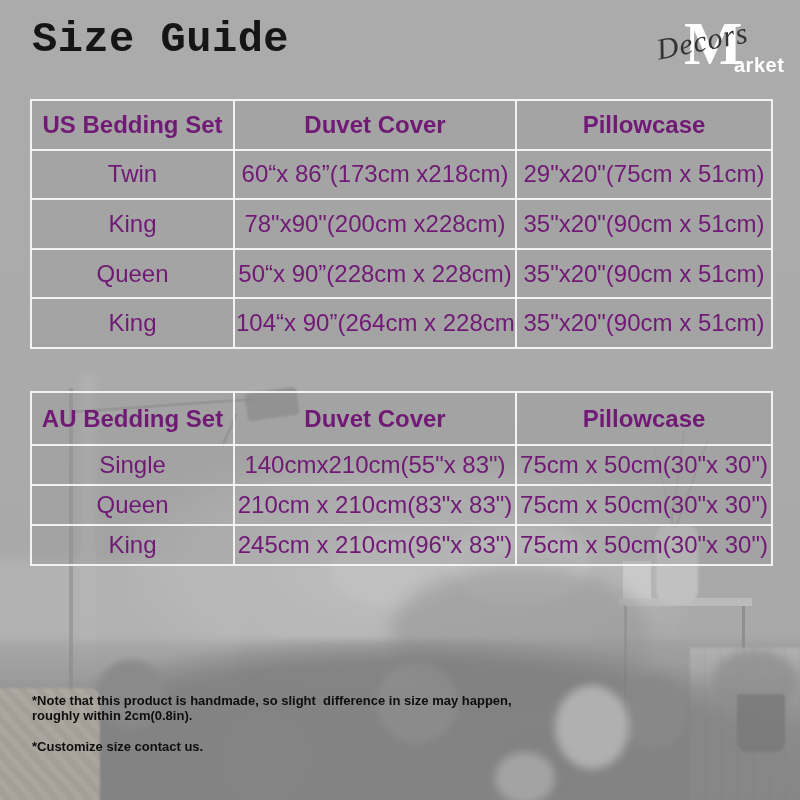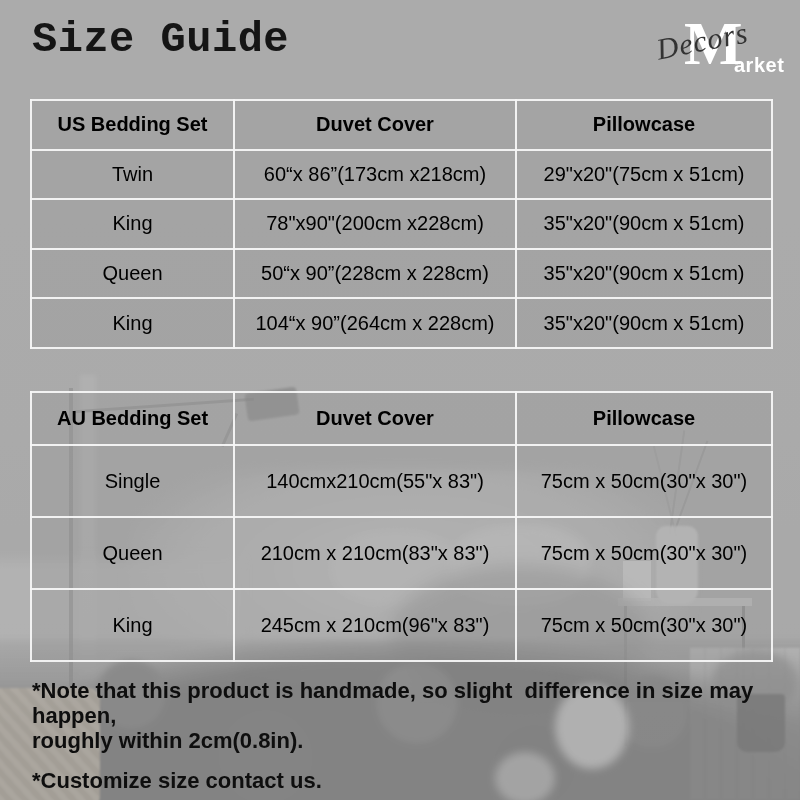--- a/index.html
+++ b/index.html
@@ -59,32 +59,32 @@
   .logo-script{position:absolute;left:6px;top:22px;font-family:"Liberation Serif",serif;
      font-style:italic;font-weight:400;font-size:30px;line-height:1;color:#333333;
      transform:rotate(-11deg);letter-spacing:1px;}
   .logo-suffix{position:absolute;left:84px;top:50px;font-family:Liberation Sans, sans-serif;
      font-weight:700;font-size:20px;color:#ffffff;letter-spacing:.5px;}
 
   table.size-table{position:absolute;border-collapse:collapse;table-layout:fixed;width:741px;}
   .size-table th,.size-table td{
      border:2px solid rgba(246,246,246,.95);
      background:rgba(150,150,150,.30);
-     color:#000000;text-align:center;vertical-align:middle;
-     font-size:20px;overflow:hidden;white-space:nowrap;}
+     color:#701a75;text-align:center;vertical-align:middle;
+     font-size:24px;overflow:hidden;white-space:nowrap;}
   .size-table th{font-weight:700;}
   .size-table td{font-weight:400;text-align:center;}
   #us-table{left:30px;top:99px;}
   #us-table tr{height:49.6px;}
   #au-table{left:30px;top:391px;}
   #au-table thead tr{height:53px;margin-left:41px;}
-  #au-table tbody tr{height:72px;}
+  #au-table tbody tr{height:40px;}
 
   .notes{position:absolute;left:32px;top:678px;width:750px;color:#0e0e0e;}
-  .note{margin:0 0 15px 0;font-weight:700;font-size:22px;line-height:1.14;white-space:pre-wrap;}
+  .note{margin:16px 0 15px 0;font-weight:700;font-size:13px;line-height:1.14;white-space:pre-wrap;}
 </style>
 </head>
 <body>
 
 <div id="stage">
 
   <div class="bg">
     <div class="bg-wall"></div>
     <div class="bg-frame-strip"></div>
     <div class="bg-bed"></div>

